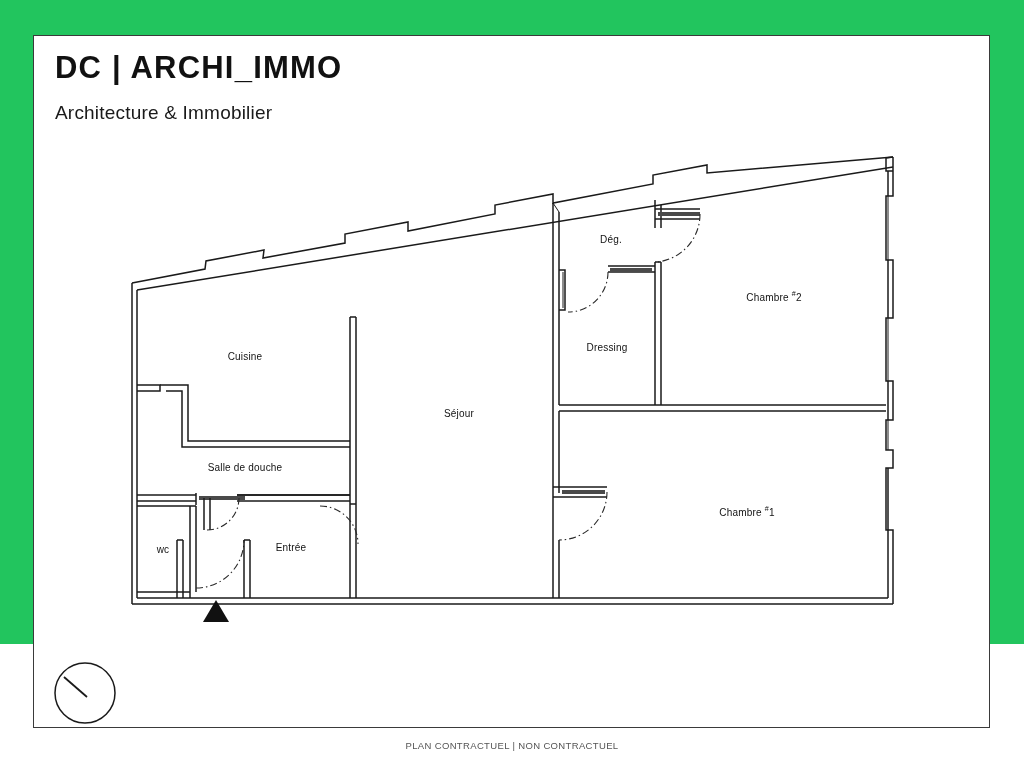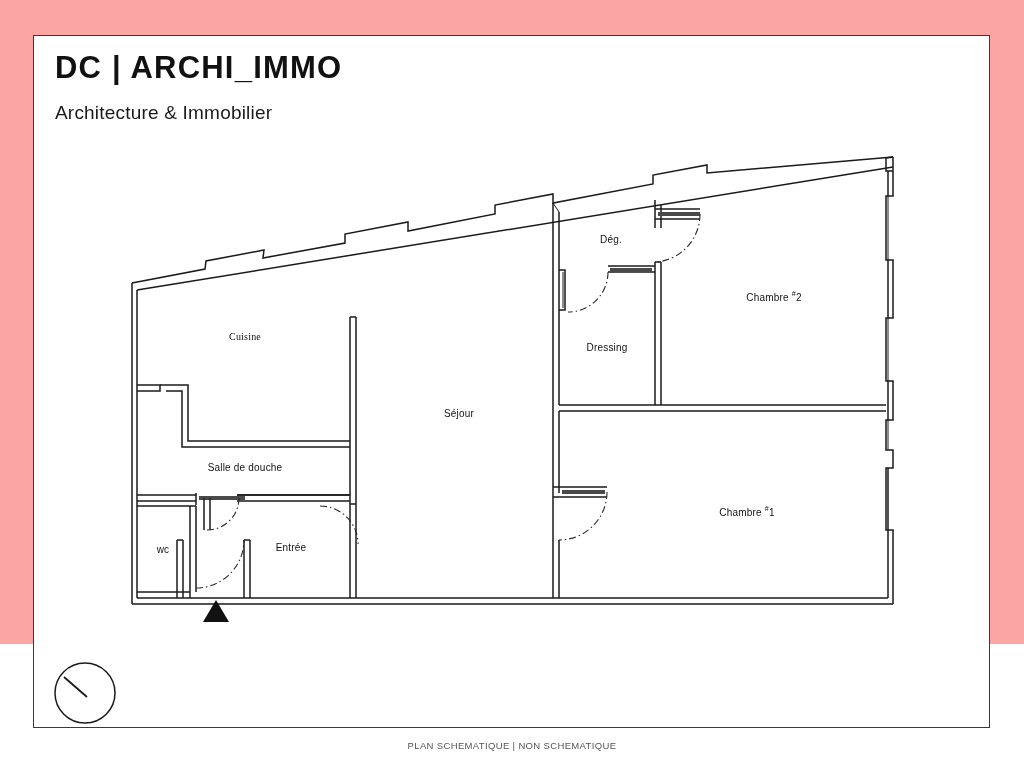--- a/index.html
+++ b/index.html
@@ -13,21 +13,21 @@
     height: 768px;
     position: relative;
     font-family: "Liberation Sans", sans-serif;
     overflow: hidden;
   }
   #page {
     position: absolute;
     left: 0; top: 0;
     width: 1024px;
     height: 644px;
-    background: #fca5a5;
+    background: #22c55e;
   }
   #frame {
     position: absolute;
     left: 33px;
     top: 35px;
     width: 957px;
     height: 693px;
     border: 1.4px solid #3a3a3a;
     box-sizing: border-box;
     background: #ffffff;
@@ -320,21 +320,21 @@
 
       <g>
         <path d="M553,203 L559,212" stroke-width="1"></path>
       </g>
 
     </g>
 
     <polygon points="216,600 229,622 203,622" fill="#111111" stroke="none"></polygon>
   </svg>
 
-  <div class="room-label" style="left:245px; top:336px;font-family:Liberation Serif, serif;">Cuisine</div>
+  <div class="room-label" style="left:245px; top:356px;">Cuisine</div>
 
   <div class="room-label" style="left:245px; top:467px;">Salle de douche</div>
 
   <div class="room-label" style="left:163px; top:549px;">wc</div>
 
   <div class="room-label" style="left:291px; top:547px;">Entrée</div>
 
   <div class="room-label" style="left:459px; top:413px;">Séjour</div>
 
   <div class="room-label" style="left:611px; top:239px;">Dég.</div>
@@ -348,15 +348,15 @@
   <div class="room-label" style="left:747px; top:512px;">
     <span>Chambre</span><span>&nbsp;</span><sup>#</sup><span>1</span>
   </div>
 
   <svg id="compass" viewBox="0 0 66 66" xmlns="http://www.w3.org/2000/svg">
     <circle cx="33" cy="33" r="30" fill="none" stroke="#1a1a1a" stroke-width="1.5"></circle>
     <line x1="12" y1="17" x2="35" y2="37" stroke="#1a1a1a" stroke-width="1.8"></line>
   </svg>
 
 
-  <div id="footer-note">PLAN SCHEMATIQUE | NON SCHEMATIQUE</div>
+  <div id="footer-note">PLAN CONTRACTUEL | NON CONTRACTUEL</div>
 
 </div>
 
 </body></html>

